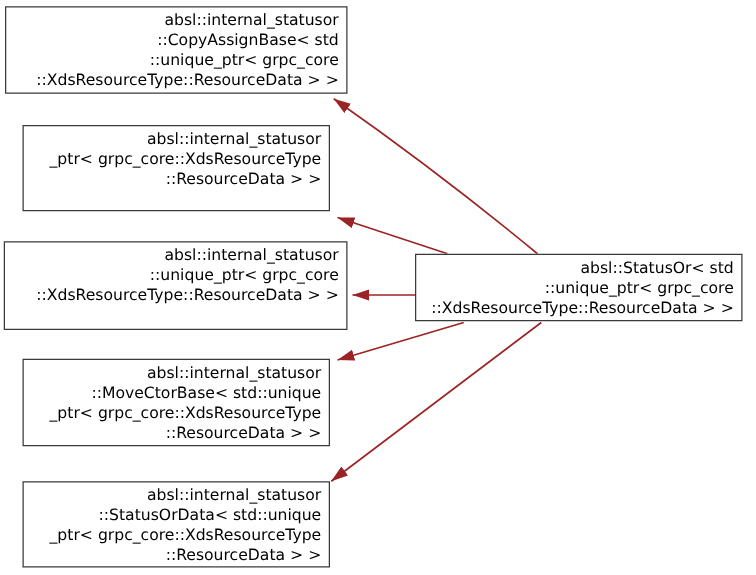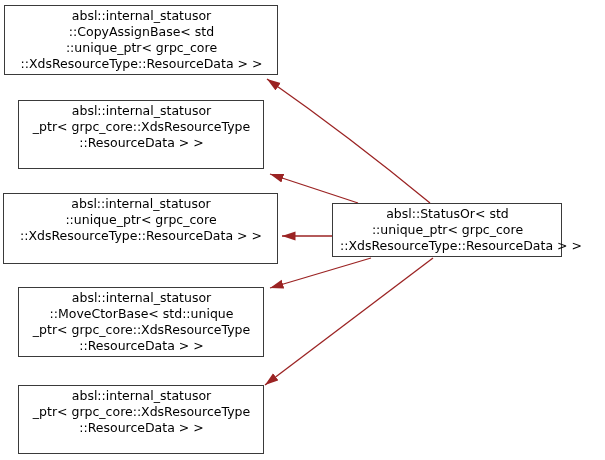--- a/index.html
+++ b/index.html
@@ -22,30 +22,30 @@
     box-sizing: border-box;
     background: #ffffff;
     border: 1.5px solid #3a3a3a;
     color: #000000;
     font-size: 12.5px;
     line-height: 16px;
     padding: 2px 6px 2px 7px;
     z-index: 2;
     white-space: nowrap;
   }
-  .node .line { text-align: center; }
+  .node .line { text-align: right; }
   .node.center-last .line:nth-child(4) { }
 
   
   #node-copy-assign  { left: 4px;   top: 5px;   width: 274px; height: 70px; }
   #node-copy-ctor    { left: 18px;  top: 100px; width: 246px; height: 69px; }
   #node-move-assign  { left: 3px;   top: 193px; width: 275px; height: 71px; }
   #node-move-ctor    { left: 18px;  top: 287px; width: 246px; height: 70px; }
   #node-statusordata { left: 18px;  top: 385px; width: 246px; height: 69px; }
-  #node-statusor     { left: 332px; top: 203px; width: 230px; height: 54px; }
+  #node-statusor     { left: 332px; top: 203px; width: 262px; height: 54px; }
 </style>
 </head>
 <body>
 
 <div id="canvas">
 
   <svg id="edges" viewBox="0 0 605 460" xmlns="http://www.w3.org/2000/svg">
     <defs>
       <marker id="arrowhead" markerUnits="userSpaceOnUse" markerWidth="15" markerHeight="10" refX="13.5" refY="4.5" orient="auto">
         <path d="M0,0 L13.5,4.5 L0,9 Z" fill="#9b2323"></path>
@@ -79,20 +79,21 @@
 
   <div class="node center-last" id="node-move-ctor">
     <div class="line">absl::internal_statusor</div>
     <div class="line">::MoveCtorBase&lt; std::unique</div>
     <div class="line">_ptr&lt; grpc_core::XdsResourceType</div>
     <div class="line">::ResourceData &gt; &gt;</div>
   </div>
 
   <div class="node center-last" id="node-statusordata">
     <div class="line">absl::internal_statusor</div>
+    <div class="line">::StatusOrData&lt; std::unique</div>
     <div class="line">_ptr&lt; grpc_core::XdsResourceType</div>
     <div class="line">::ResourceData &gt; &gt;</div>
   </div>
 
   <div class="node" id="node-statusor">
     <div class="line">absl::StatusOr&lt; std</div>
     <div class="line">::unique_ptr&lt; grpc_core</div>
     <div class="line">::XdsResourceType::ResourceData &gt; &gt;</div>
   </div>
 

